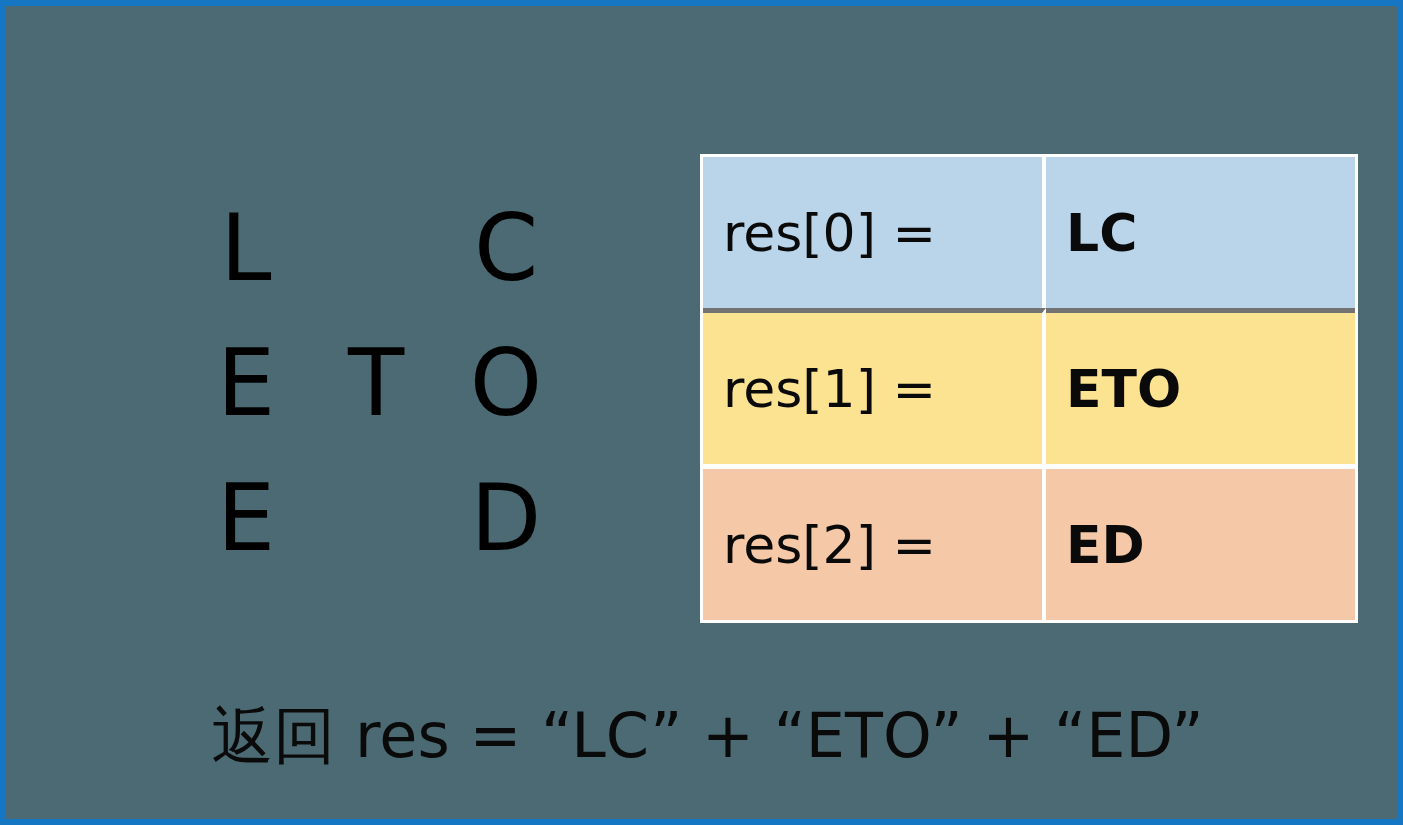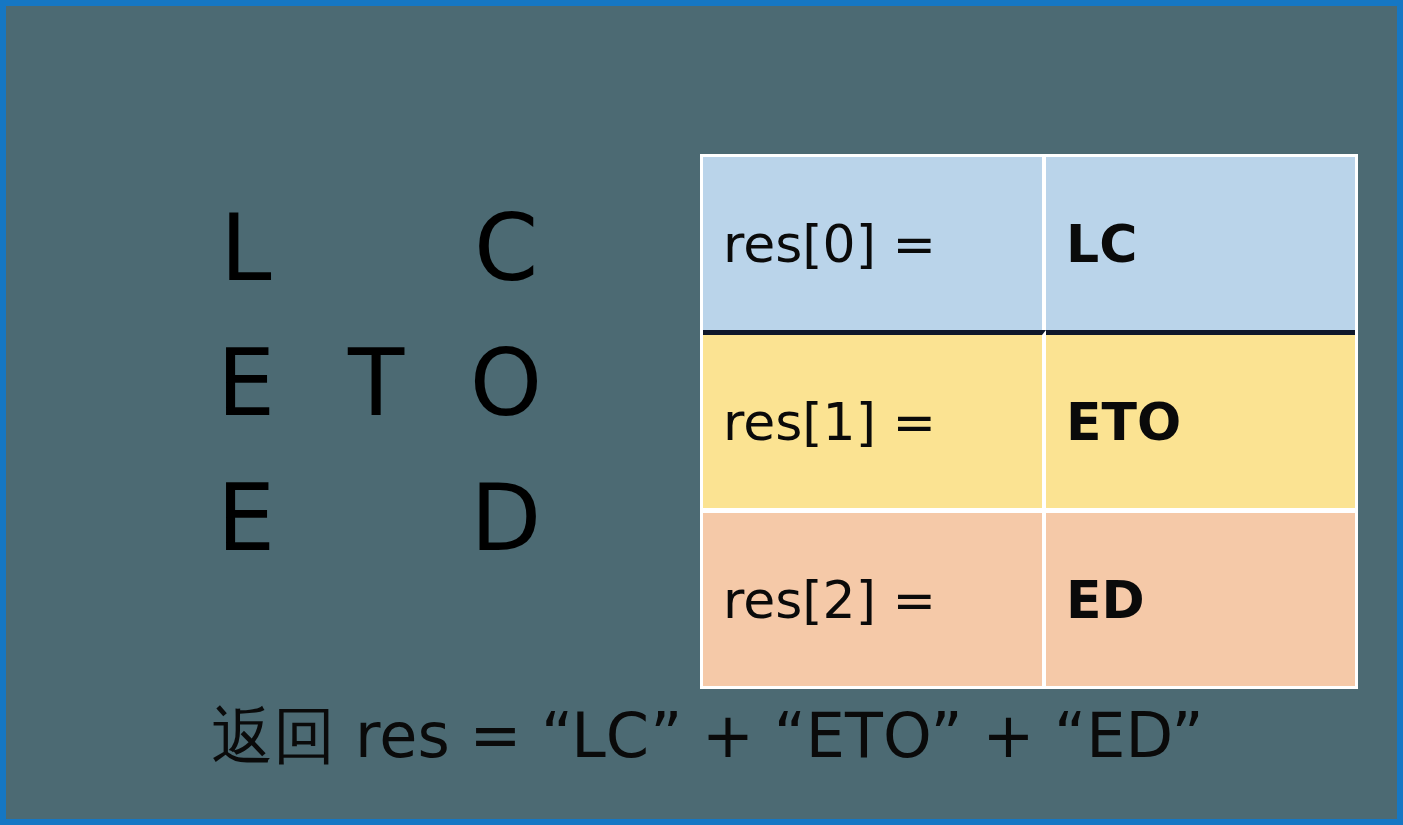--- a/index.html
+++ b/index.html
@@ -63,27 +63,27 @@
     table-layout: fixed;
   }
   #res-table td {
     padding: 0 0 0 20px;
     font-size: 52px;
     line-height: 1;
     color: #0a0a0a;
     vertical-align: middle;
     font-family: "DejaVu Sans", "Liberation Sans", sans-serif;
     border: 0;
-    height: 173px;
+    height: 151px;
     white-space: nowrap;
   }
   #res-table td.col-label { width: 319px; border-right: 4px solid #ffffff; }
   #res-table td.col-value { width: 289px; font-weight: bold; }
   #res-table tr.row-0 td { background: #bad4ea; }
-  #res-table tr.row-1 td { background: #fbe392; border-top: 5px solid #0f172a; border-bottom: 5px solid #ffffff; }
+  #res-table tr.row-1 td { background: #fbe392; border-top: 5px solid #737373; border-bottom: 5px solid #ffffff; }
   #res-table tr.row-2 td { background: #f5c9a8; margin-top: 44px; }
 
   
   #caption {
     position: absolute;
     left: 0;
     top: 694px;
     width: 1403px;
     text-align: center;
     font-size: 62px;

